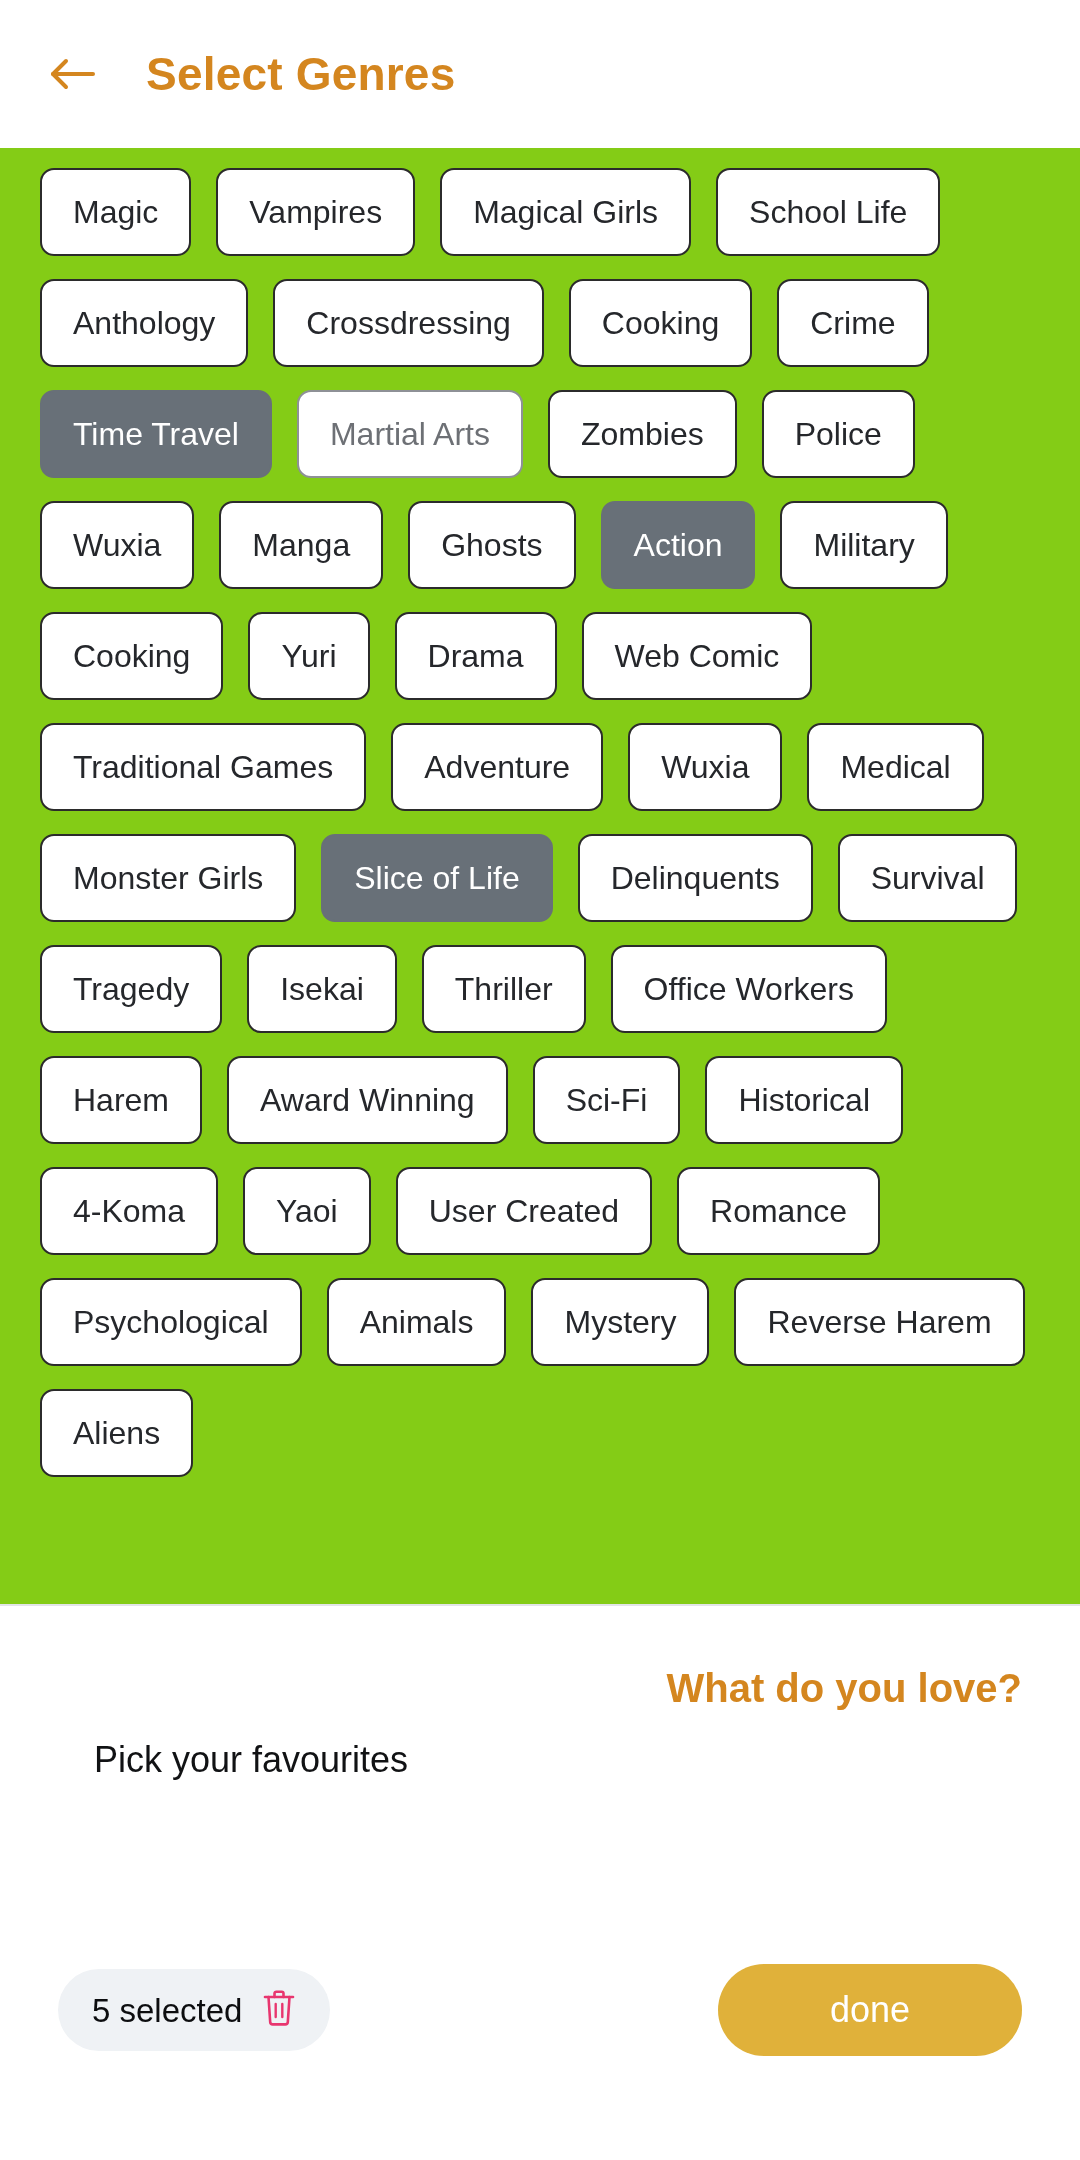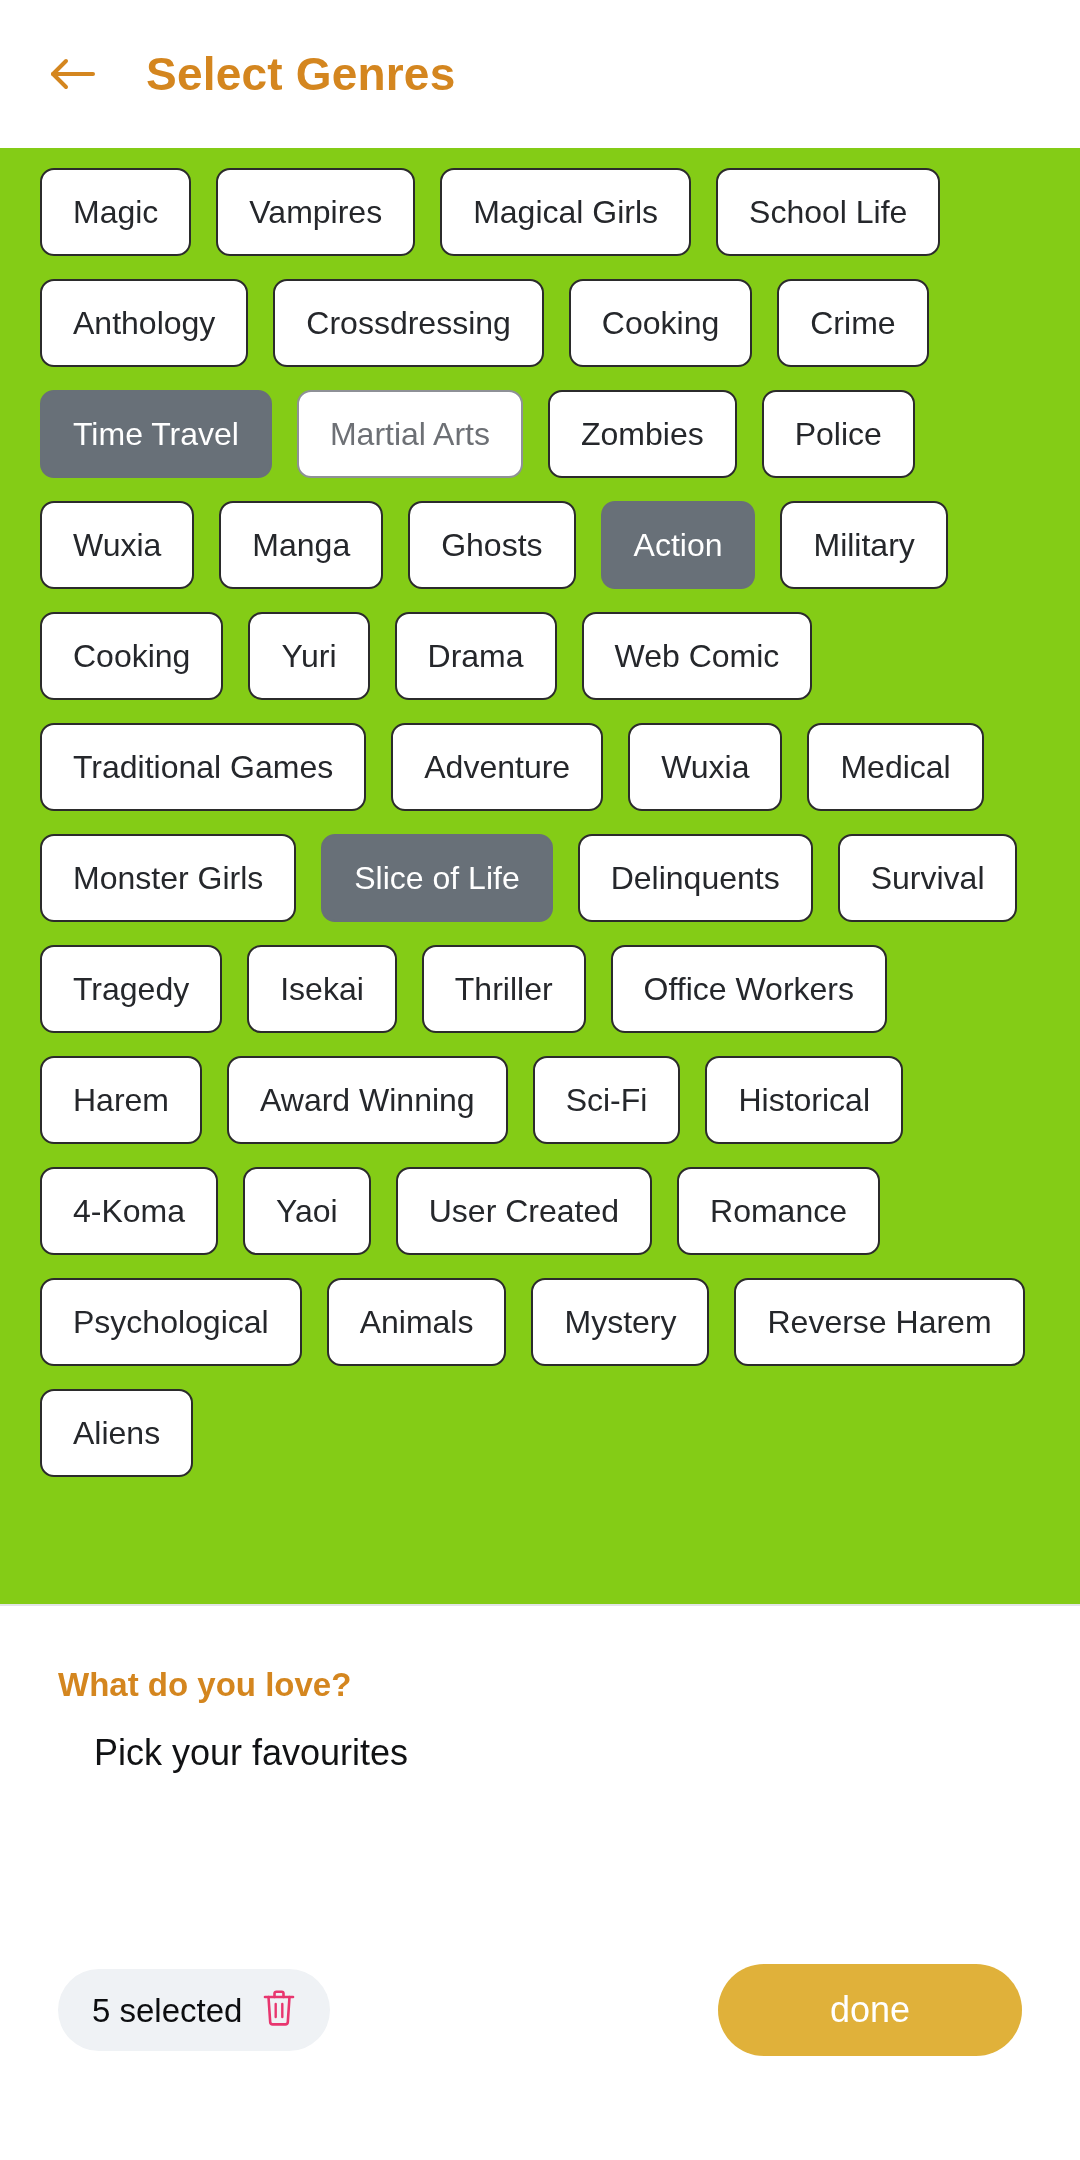--- a/index.html
+++ b/index.html
@@ -93,24 +93,25 @@
   .bottom-panel {
     flex: 0 0 auto;
     height: 556px;
     background: #ffffff;
     border-top: 2px solid #e2e5e7;
     padding: 62px 58px 0 58px;
     display: flex;
     flex-direction: column;
   }
   .panel-title {
-    font-size: 33px;
+    font-size: 40px;
     font-weight: bold;
     color: #d4861f;
     line-height: 1;
+    text-align: right;
   }
   .panel-subtitle {
     margin-top: 34px;
     font-size: 36px;
     color: #111214;
     line-height: 1;
     margin-left: 36px;
   }
   .panel-actions {
     margin-top: auto;

